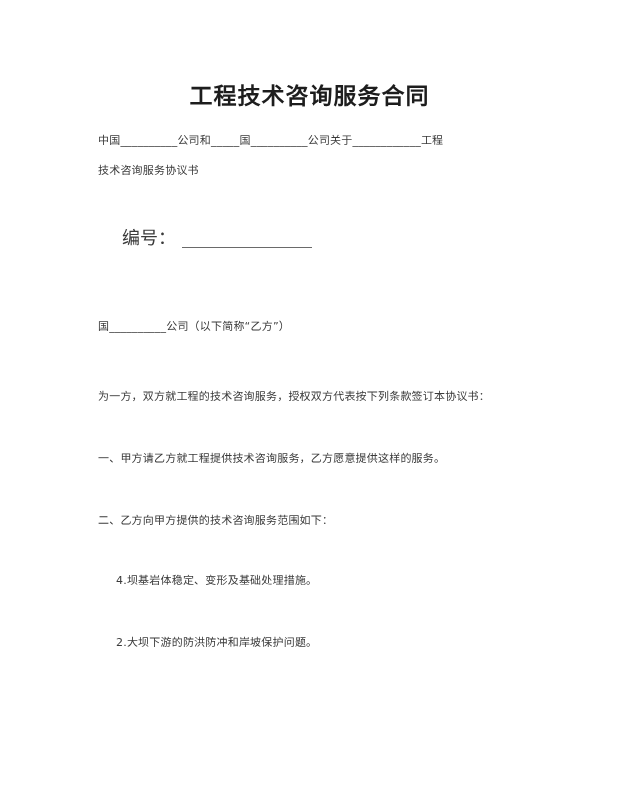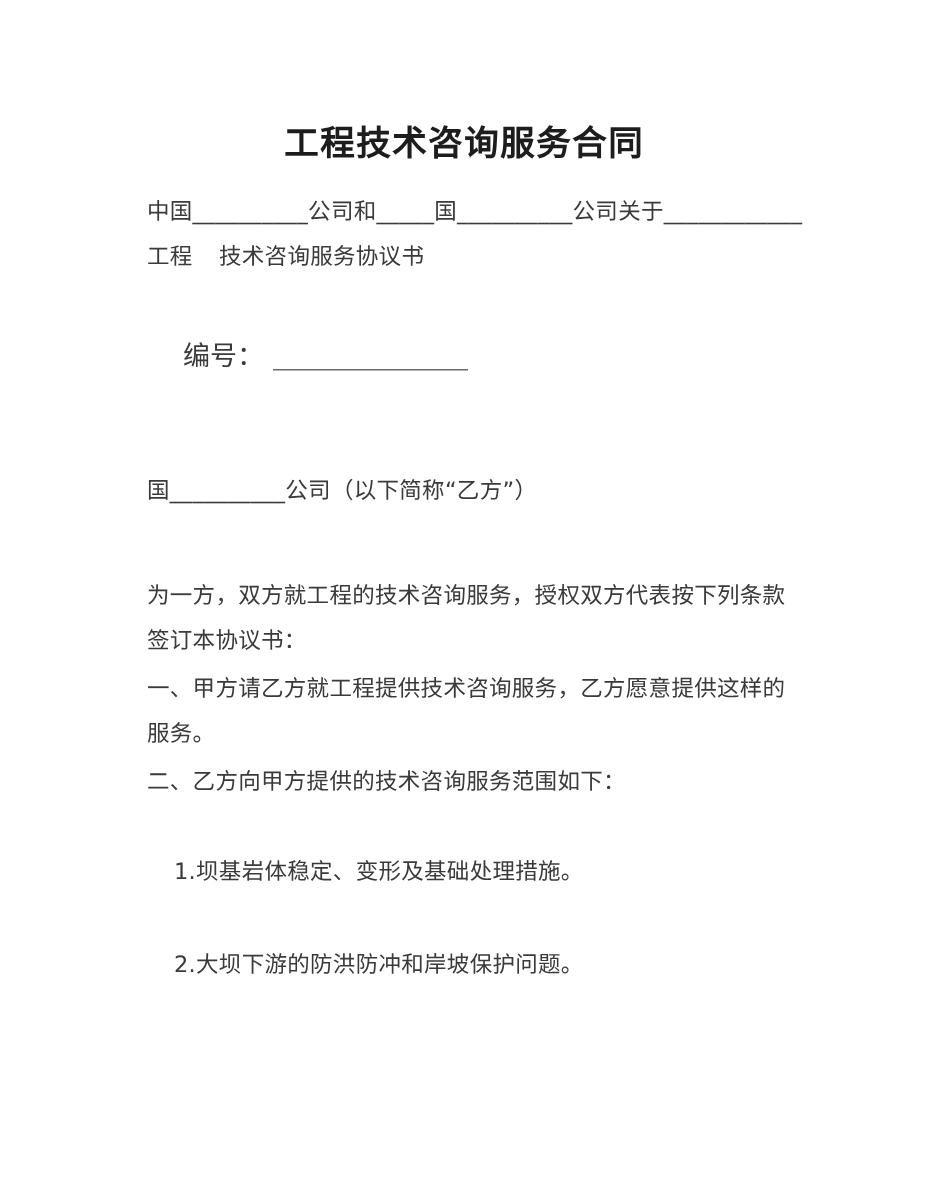--- a/index.html
+++ b/index.html
@@ -38,21 +38,21 @@
     letter-spacing: 1px;
     color: #1d1d1d;
     line-height: 1.2;
   }
 
   
   .para {
     position: absolute;
     left: 98px;
     width: 440px;
-    font-size: 15px;
+    font-size: 11px;
     line-height: 30px;
     color: #3a3a3a;
     letter-spacing: 0.2px;
     white-space: pre-wrap;
     word-break: break-all;
   }
 
   
   .numline {
     position: absolute;
@@ -67,21 +67,21 @@
   .numline .rule {
     display: inline-block;
     width: 130px;
     border-bottom: 1.3px solid #6a6a6a;
     vertical-align: -4px;
     margin-left: 6px;
   }
 
   
   .p-head      { top: 126px; }
-  .p-head2     { top: 156px; margin-left: 48px; }
+  .p-head2     { top: 156px; }
   .p-date      { top: 282px; }
   .p-date2     { top: 312px; }
   .p-party     { top: 382px; }
   .p-item1     { top: 444px; }
   .p-item2     { top: 506px; }
   .p-sub1      { top: 566px; left: 116px; }
   .p-sub2      { top: 628px; left: 116px; }
   .p-sub3      { top: 692px; left: 116px; }
 </style>
 </head>
@@ -101,18 +101,18 @@
 
 
   <div class="para p-date2">国__________公司（以下简称“乙方”）</div>
 
   <div class="para p-party">为一方，双方就工程的技术咨询服务，授权双方代表按下列条款签订本协议书：</div>
 
   <div class="para p-item2">二、乙方向甲方提供的技术咨询服务范围如下：</div>
 
   <div class="para p-item1">一、甲方请乙方就工程提供技术咨询服务，乙方愿意提供这样的服务。</div>
 
-  <div class="para p-sub1">1.坝基岩体稳定、变形及基础处理措施。</div>
+  <div class="para p-sub1">4.坝基岩体稳定、变形及基础处理措施。</div>
 
   <div class="para p-sub2">2.大坝下游的防洪防冲和岸坡保护问题。</div>
 
 
 </div>
 
 </body></html>

